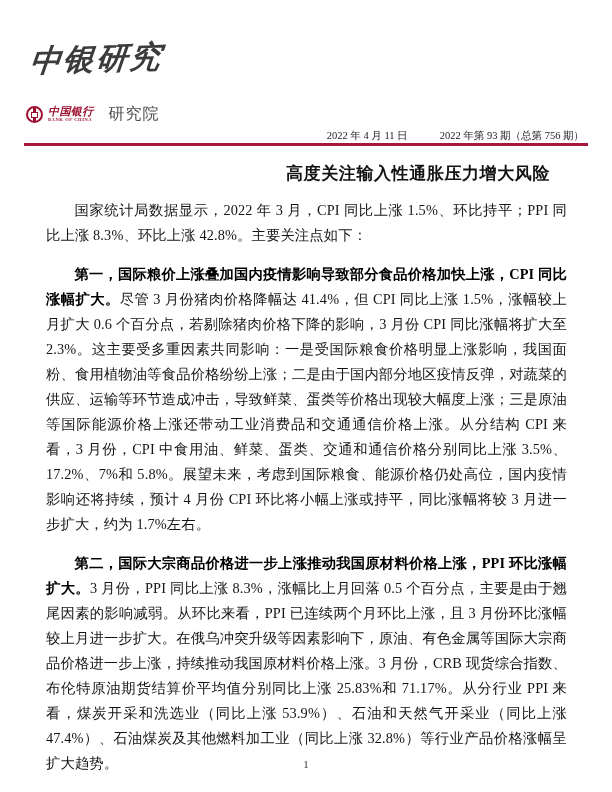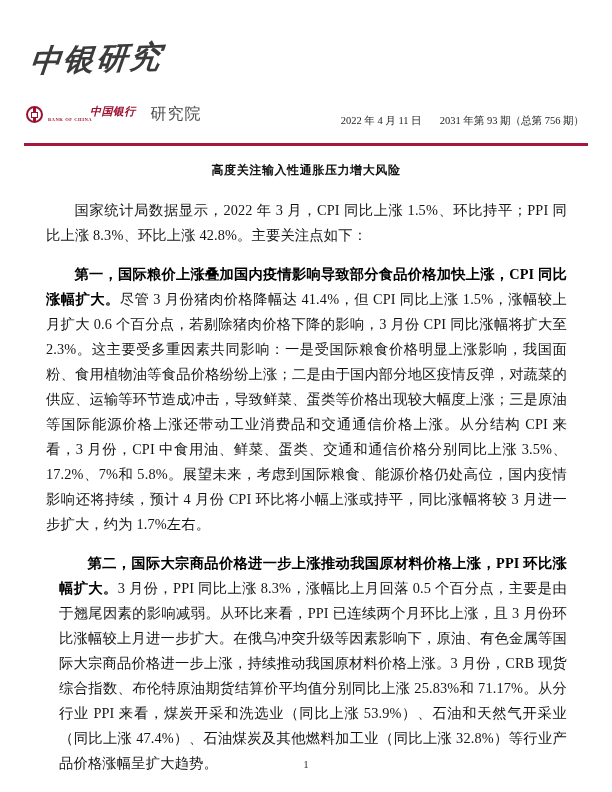--- a/index.html
+++ b/index.html
@@ -103,21 +103,20 @@
     display: flex;
     flex-direction: column;
     line-height: 1;
   }
   .boc-cn {
     font-size: 11px;
     font-weight: 700;
     font-style: italic;
     color: #9c1130;
     letter-spacing: 0.4px;
-    margin-left: 42px;
   }
   .boc-en {
     font-size: 4.6px;
     font-weight: 700;
     color: #9c1130;
     letter-spacing: 0.55px;
     margin-top: 1.5px;
   }
   .institute {
     font-size: 16px;
@@ -136,47 +135,47 @@
     color: #b4153c;
     letter-spacing: 1.5px;
     line-height: 1;
     font-family: "Liberation Sans", "DejaVu Sans", sans-serif;
     white-space: nowrap;
   }
 
   .issue-line {
     position: absolute;
     right: 4px;
-    top: 68px;
+    top: 83px;
     display: flex;
     align-items: baseline;
-    gap: 18px;
+    gap: 32px;
     font-size: 10.5px;
     color: #222222;
     white-space: nowrap;
     text-align: right;
   }
 
   .rule {
     position: absolute;
     left: 24px;
     top: 143px;
     width: 564px;
     height: 3px;
     background: #a6173c;
   }
 
   
   .doc-title {
     position: absolute;
-    left: 46px;
+    left: 30px;
     top: 162px;
     width: 520px;
-    text-align: center;
-    font-size: 12px;
+    text-align: right;
+    font-size: 17px;
     font-weight: 700;
     color: #121212;
     letter-spacing: 0.6px;
     font-family: "Liberation Sans", "DejaVu Sans", sans-serif;
   }
 
   .body-col {
     position: absolute;
     left: 46px;
     top: 198px;
@@ -186,21 +185,21 @@
   p.para {
     margin: 0 0 14px 0;
     font-size: 14.3px;
     line-height: 25px;
     text-align: justify;
     text-justify: inter-ideograph;
     text-indent: 2em;
     color: #141414;
     letter-spacing: 0.15px;
   }
-  p.para:last-child { margin-bottom: 0; margin-left: 13px; }
+  p.para:last-child { margin-bottom: 0; }
 
   p.para .lead {
     font-weight: 700;
     color: #000000;
   }
 
   .page-number {
     position: absolute;
     left: 0;
     right: 0;
@@ -230,21 +229,21 @@
           <span class="boc-cn">中国银行</span>
           <span class="boc-en">BANK OF CHINA</span>
         </span>
         <span class="institute">研究院</span>
       </div>
     </div>
 
 
     <div class="issue-line">
       <span>2022 年 4 月 11 日</span>
-      <span>2031 年第 93 期（总第 756 期）</span>
+      <span>2022 年第 93 期（总第 756 期）</span>
     </div>
 
   </div>
 
   <div class="rule"></div>
 
   <div class="doc-title">高度关注输入性通胀压力增大风险</div>
 
   <div class="body-col">
     <p class="para">

